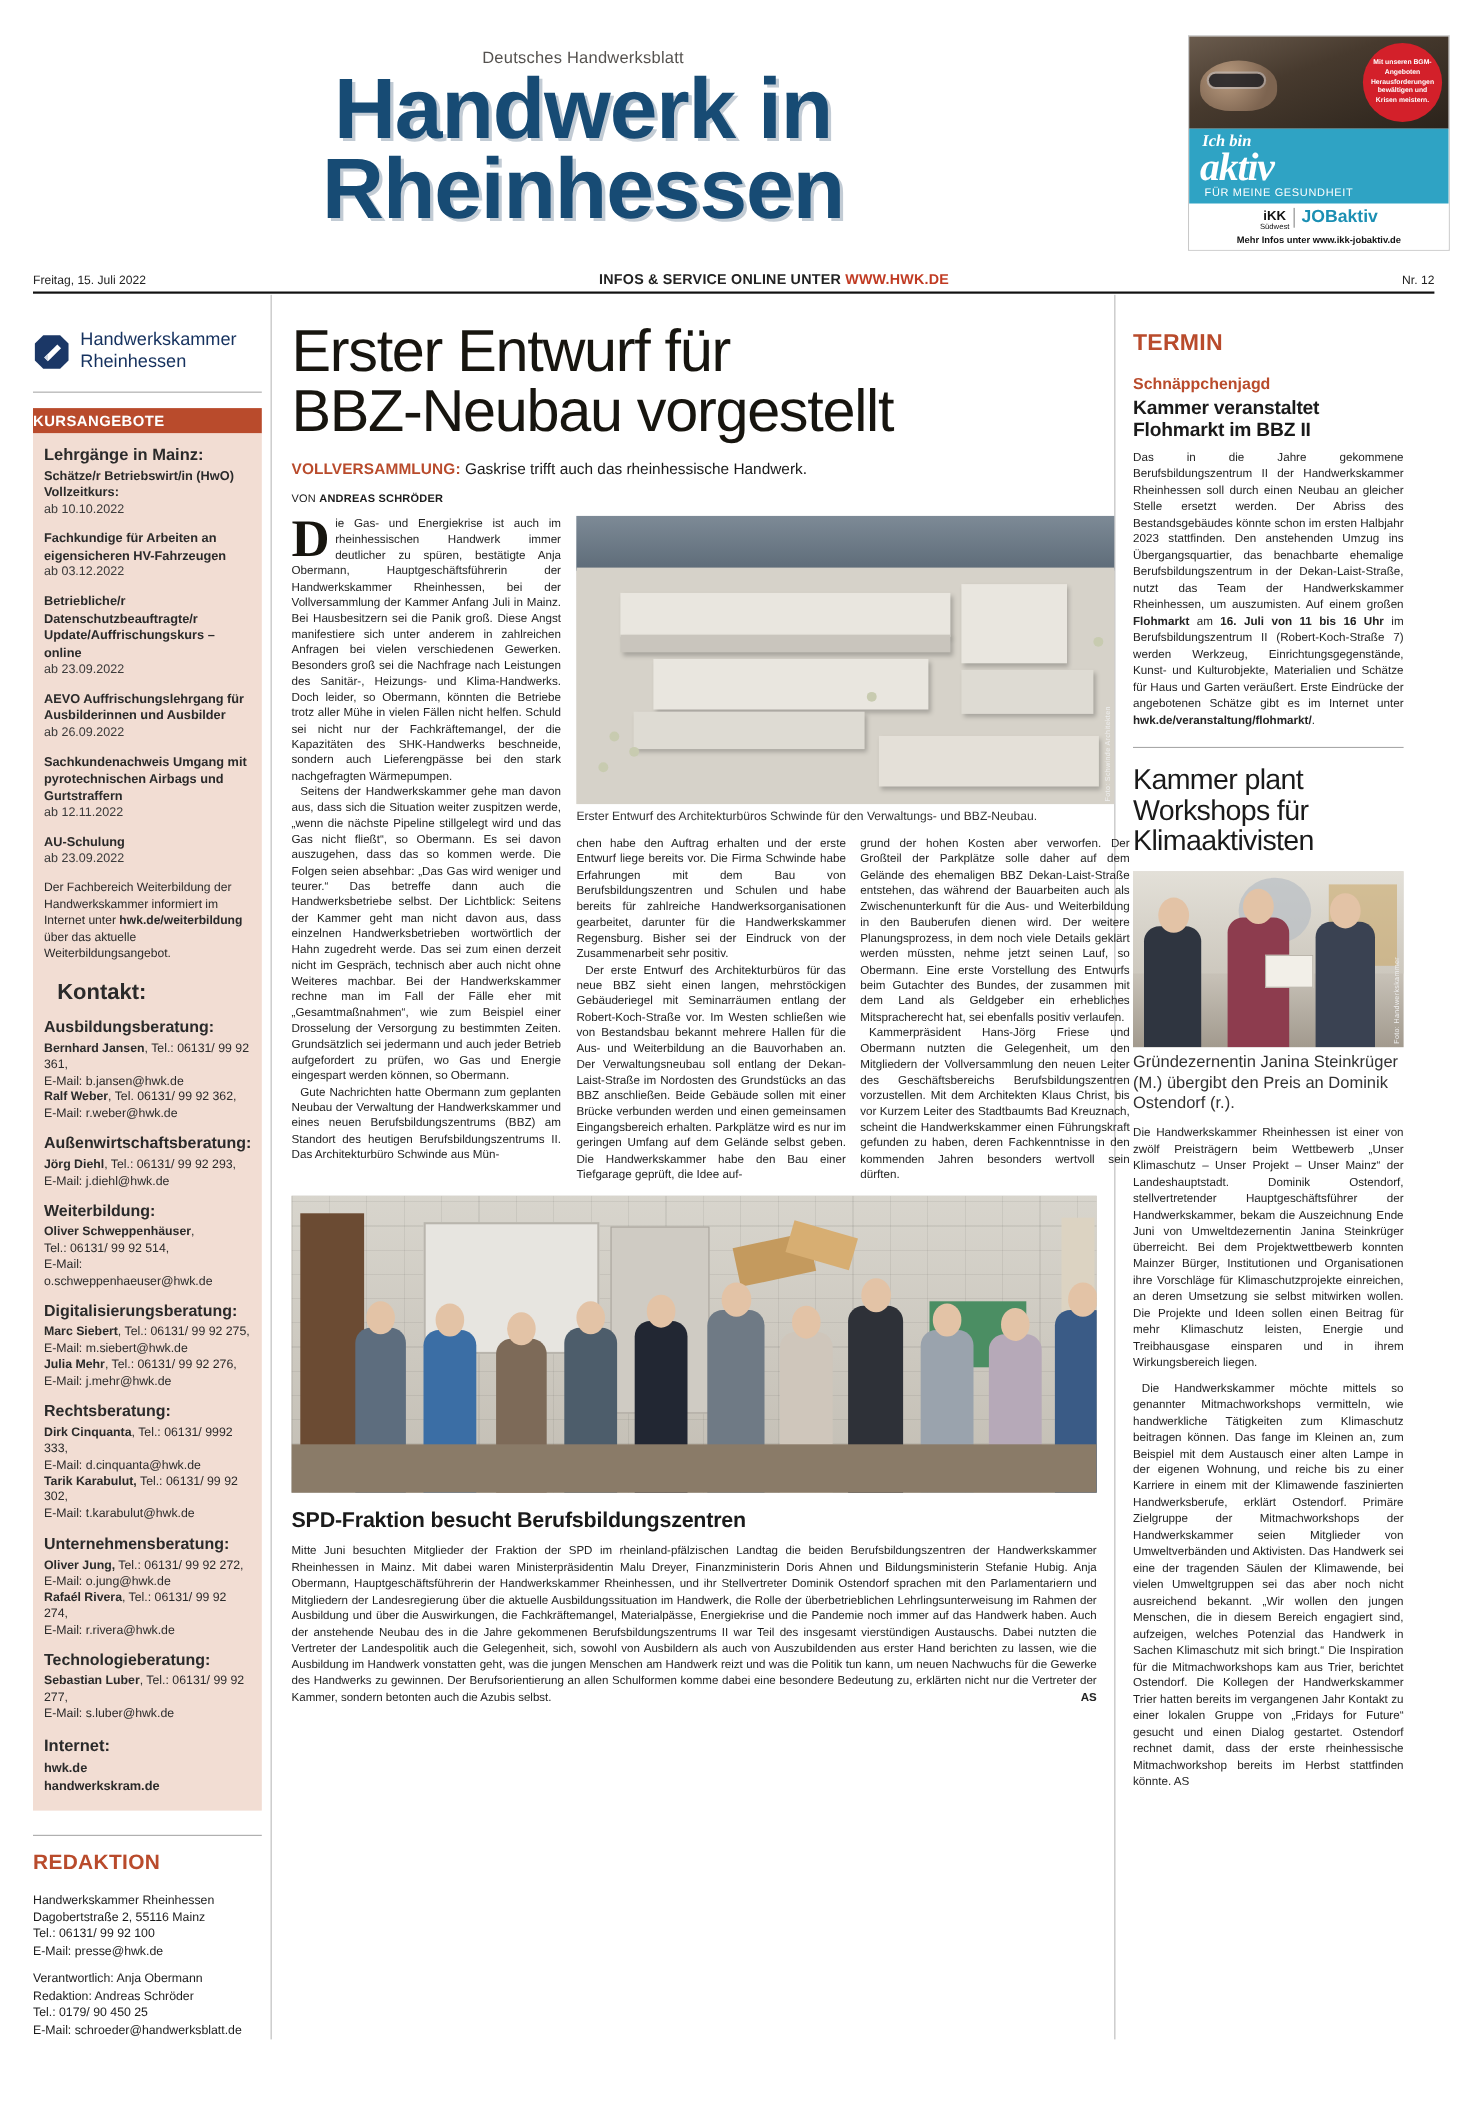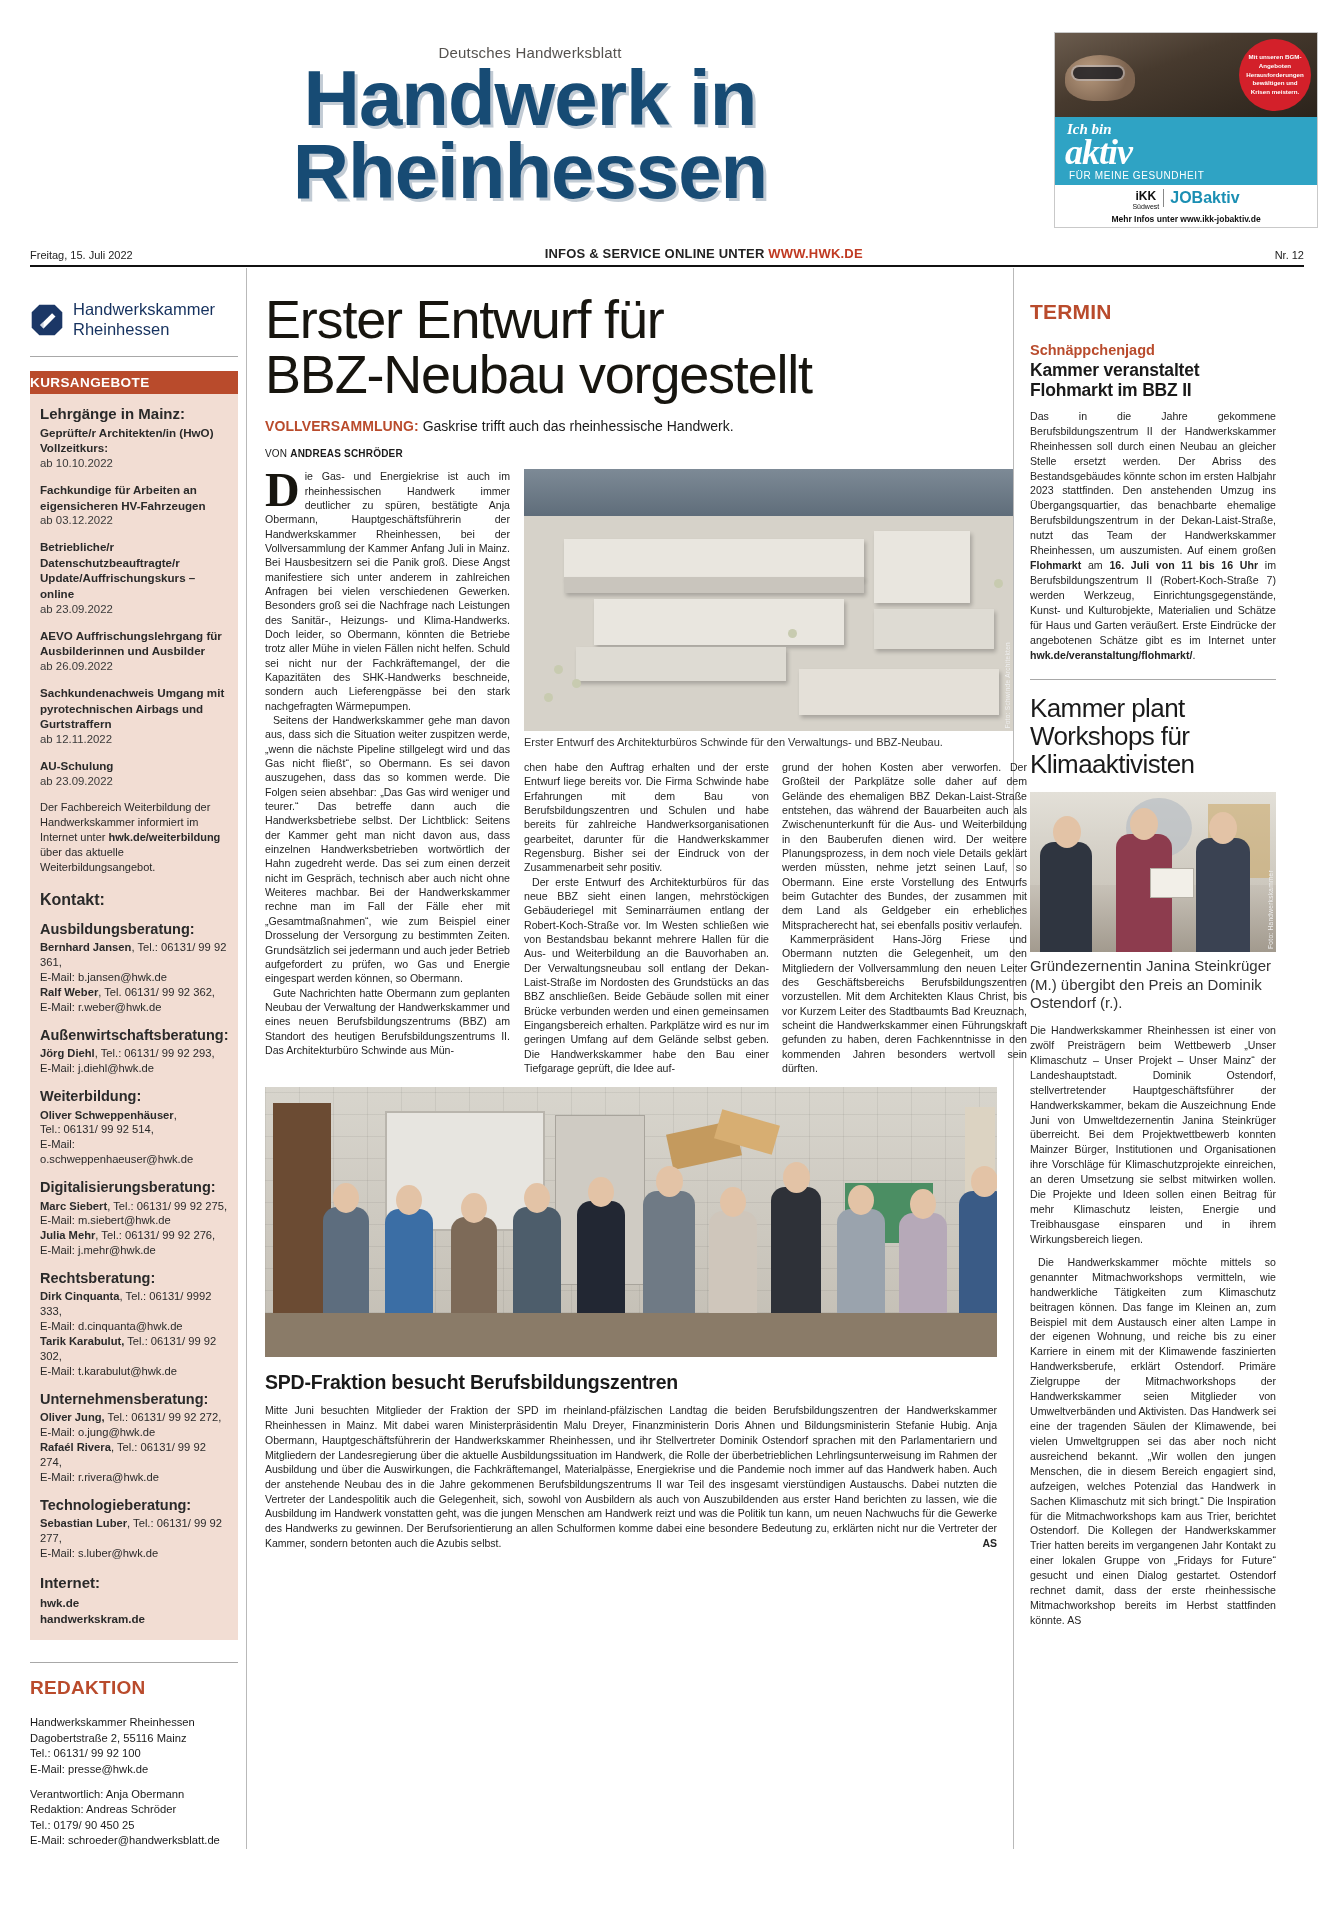--- a/index.html
+++ b/index.html
@@ -31,21 +31,21 @@
     color:#174b74;
     letter-spacing:-1px;
     text-shadow: 3px 3px 0 rgba(120,140,160,0.45);
     white-space:nowrap;
   }
   .logo-line.l2 { font-size:78px; }
 
   
   .ad-box {
     position:absolute; top:32px; right:8px;
-    width:264px; height:196px;
+    width:238px; height:196px;
     border:1px solid #c9c9c9; background:#fff;
     overflow:hidden;
   }
   .ad-photo {
     position:relative; height:84px;
     background:linear-gradient(160deg,#6b5c4e 0%,#473a2e 40%,#2b231b 100%);
     overflow:hidden;
   }
   .ad-photo:before{
     content:""; position:absolute; left:10px; top:22px; width:70px; height:46px;
@@ -126,21 +126,21 @@
   .sec-body {
     background:#f2ddd3; padding:10px 10px 14px 10px;
     font-size:11.4px; line-height:1.34; color:#2a2a2a;
   }
   .course-title { font-weight:bold; font-size:15px; margin-bottom:1px; }
   .course { margin-bottom:11px; }
   .course b { font-size:11.6px; display:block; font-weight:bold; }
   .course span { color:#3a3a3a; }
   .note { margin-top:4px; font-size:11px; line-height:1.36; }
   .note b { font-weight:bold; }
-  .kontakt-h { font-weight:bold; font-size:16px; margin:14px 0 10px; }
+  .kontakt-h { font-weight:bold; font-size:20px; margin:14px 12px 10px; }
   .svc { margin-bottom:11px; }
   .svc-h { font-weight:bold; font-size:14.5px; margin-bottom:1px; }
   .svc-l { font-size:11.2px; line-height:1.33; }
   .svc-l b { font-weight:bold;text-align:center; }
   .internet-h { font-weight:bold; font-size:15px; margin:12px 0 2px; }
   .internet-l { font-weight:bold; font-size:11.6px; line-height:1.35; }
 
   .redaktion-sep { border-top:1px solid #a8a8a8; margin:22px 0 14px; }
   .redaktion-h { color:#b94b2c; font-weight:bold; font-size:19px; letter-spacing:.3px; }
   .redaktion-b { font-size:11.2px; line-height:1.38; margin-top:16px; }
@@ -271,21 +271,21 @@
         <div>Rheinhessen</div>
       </div>
     </div>
     <div class="sep-line"></div>
 
     <div class="sec-head">KURSANGEBOTE</div>
     <div class="sec-body">
       <div class="course-title">Lehrgänge in Mainz:</div>
 
       <div class="course">
-        <b>Geprüfte/r Architekten/in (HwO) Vollzeitkurs:</b>
+        <b>Schätze/r Betriebswirt/in (HwO) Vollzeitkurs:</b>
         <span>ab 10.10.2022</span>
       </div>
       <div class="course">
         <b>Fachkundige für Arbeiten an eigensicheren HV-Fahrzeugen</b>
         <span>ab 03.12.2022</span>
       </div>
       <div class="course">
         <b>Betriebliche/r Datenschutzbeauftragte/r Update/Auffrischungskurs – online</b>
         <span>ab 23.09.2022</span>
       </div>

